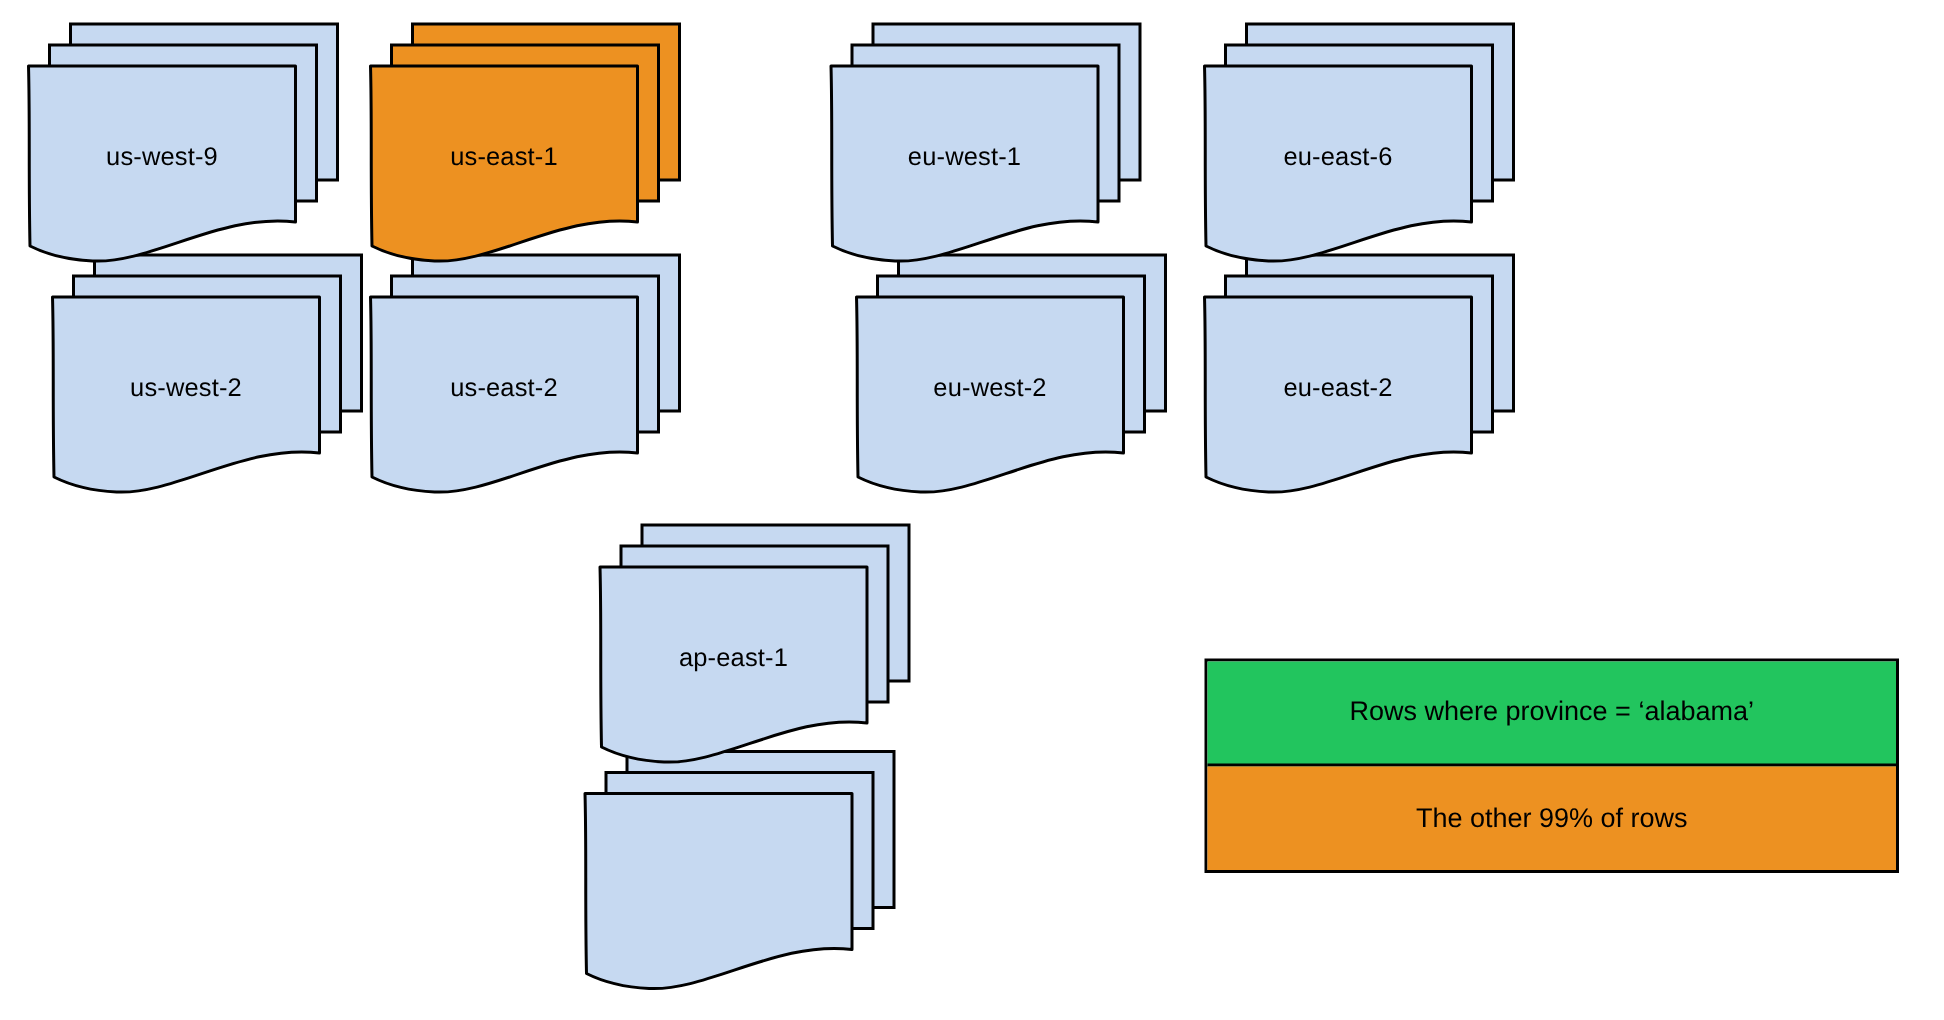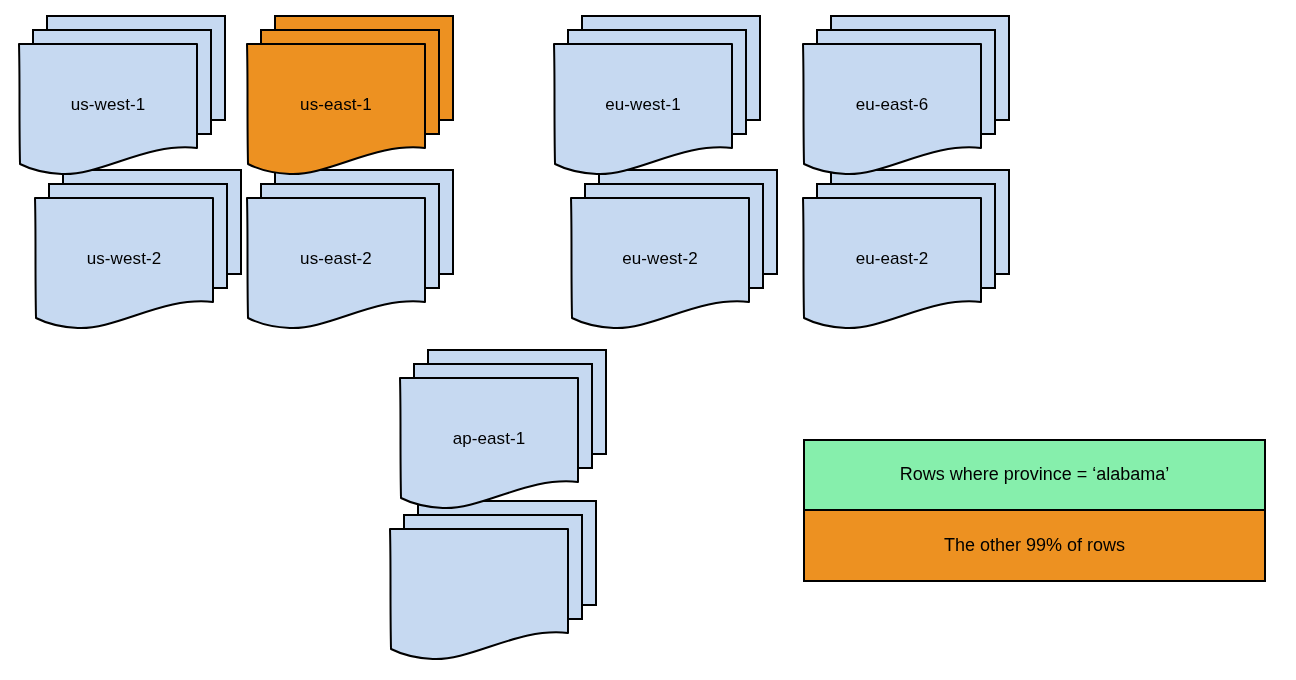--- a/index.html
+++ b/index.html
@@ -159,24 +159,24 @@
       <div class="doc-label" style="top: 28px;">us-east-1</div>
     </div>
     <div class="doc-stack" style="left: 19px; top: 16px;">
       <svg viewBox="0 0 206 152" width="206" height="152">
         <path d="M 28 0 L 206 0 L 206 104 L 28 104 Z" fill="#c6d9f1" stroke="#000000" stroke-width="2"></path>
         <path d="M 14 14 L 192 14 L 192 118 L 14 118 Z" fill="#c6d9f1" stroke="#000000" stroke-width="2"></path>
         <g transform="translate(0,28)">
           <path d="M 0 0 L 178 0 L 178 104 C 128.16 98, 81.88000000000001 132, 42.72 130 C 23.14 129, 8.9 124, 1 120 C 0 73.2, 1 36.6, 0 0 Z" fill="#c6d9f1" stroke="#000000" stroke-width="2" stroke-linejoin="round"></path>
         </g>
       </svg>
-      <div class="doc-label" style="top: 28px;">us-west-1</div>
+      <div class="doc-label" style="top: 28px;">us-west-9</div>
     </div>
 
   <div class="legend">
-    <div class="legend-row first" style="background: #86efac;">
+    <div class="legend-row first" style="background: #22c55e;">
       <span>Rows where province = ‘alabama’</span>
     </div>
     <div class="legend-row" style="background: rgb(237, 145, 33); align-items: center;">
       <span>The other 99% of rows</span>
     </div>
   </div>
 </div>
 
 </body></html>

